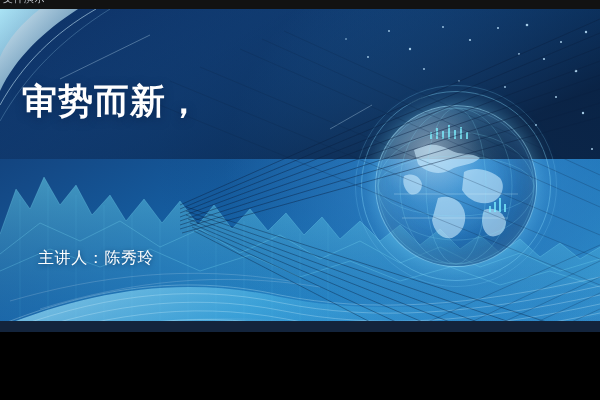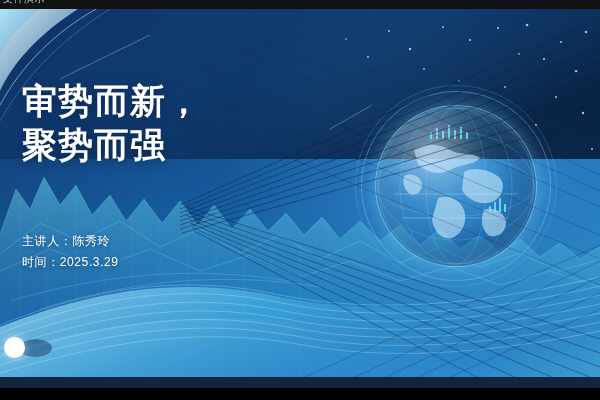--- a/index.html
+++ b/index.html
@@ -11,21 +11,21 @@
   body {
     width: 600px;
     height: 400px;
     overflow: hidden;
     font-family: "Liberation Sans", "DejaVu Sans", sans-serif;
   }
 
   #slide-root {
     position: relative;
     width: 600px;
-    height: 388px;
+    height: 332px;
     overflow: hidden;
     background: #0a1628;
   }
 
   
   .top-chrome {
     position: absolute;
     left: 0; top: 0;
     width: 600px;
     height: 9px;
@@ -93,23 +93,23 @@
     text-shadow: 0 2px 10px rgba(3,26,62,0.55);
     white-space: nowrap;
   }
   .subtitle-block {
     position: absolute;
     left: 22px;
     top: 222px;
     z-index: 40;
   }
   .subtitle-line {
-    margin: 0;
+    margin: 16px;
     color: #ffffff;
-    font-size: 12px;
+    font-size: 16px;
     line-height: 21px;
     letter-spacing: 0.6px;
     white-space: nowrap;
     text-shadow: 0 1px 5px rgba(3,26,62,0.6);
   }
 
   
   .globe-wrap {
     position: absolute;
     left: 355px;
@@ -377,25 +377,23 @@
         <path d="M392 380 L600 284"></path>
         <path d="M424 380 L600 300"></path>
       </g>
     </svg>
 
     <div class="corner-dot-shadow"></div>
     <div class="corner-dot"></div>
 
     <div class="text-block">
       <div class="slide-title">审势而新，</div>
-      <div class="slide-title">聚势而强</div>
     </div>
 
     <div class="subtitle-block">
       <div class="subtitle-line">主讲人：陈秀玲</div>
-      <div class="subtitle-line">时间：2025.3.29</div>
     </div>
 
   </div>
 
   <div class="bottom-chrome"></div>
 
 </div>
 
 </body></html>

